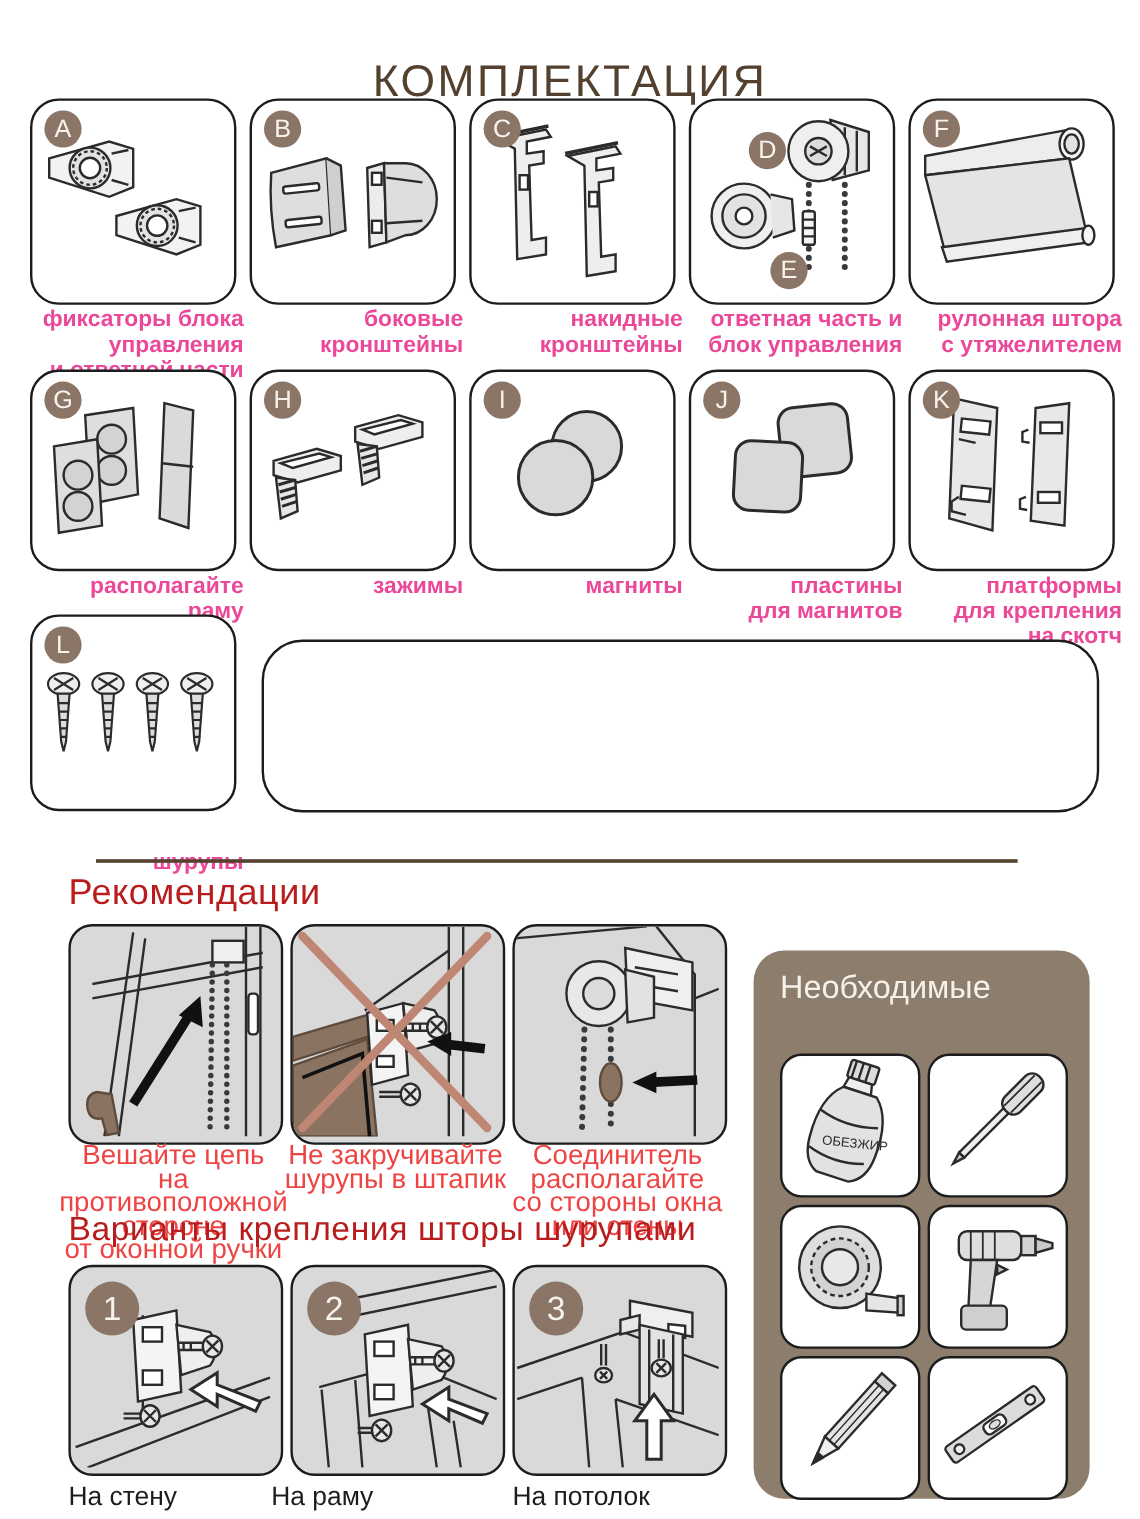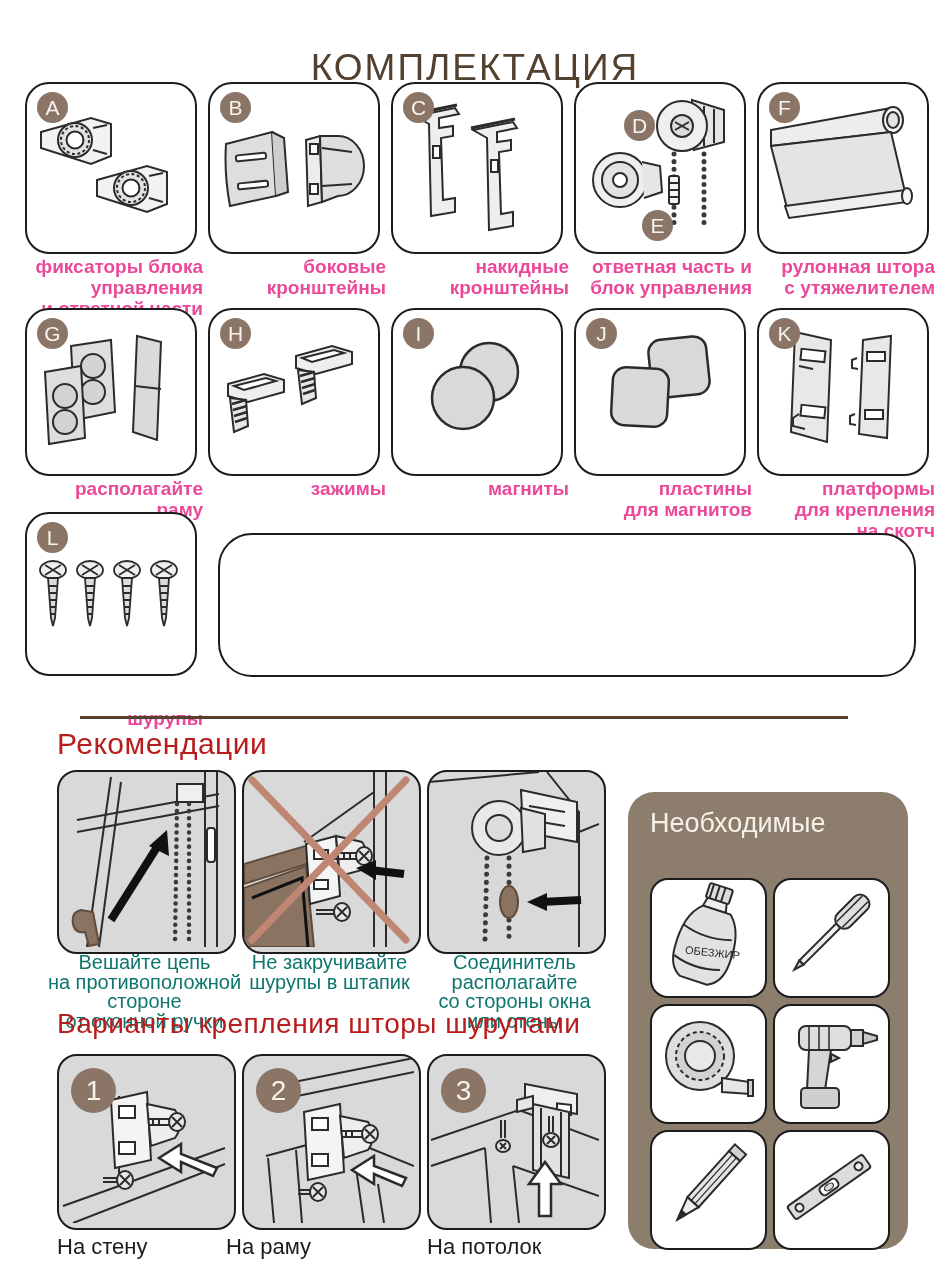--- a/index.html
+++ b/index.html
@@ -27,21 +27,21 @@
     position:absolute;border:2px solid #1c1c1c;border-radius:34px;background:#ffffff;
   }
   .divider{position:absolute;background:#55412e;}
   .sec-heading{
     position:absolute;color:#b91c1c;font-size:30px;font-weight:400;letter-spacing:0.5px;
   }
   .rcard{
     position:absolute;background:#d9d9d9;border:2.5px solid #1c1c1c;border-radius:20px;overflow:hidden;
   }
   .rcap{
-    position:absolute;text-align:center;font-size:20px;color:#0f766e;line-height:19.5px;font-weight:400;
+    position:absolute;text-align:center;font-size:23px;color:#ef4444;line-height:19.5px;font-weight:400;
   }
   .tools-panel{
     position:absolute;left:628px;top:772px;width:280px;height:457px;
     background:#8c7d6d;border-radius:26px;margin-top:20px;
   }
   .tools-title{
     position:absolute;left:22px;top:16px;color:#f6f2ea;font-size:27px;line-height:31px;font-weight:400;
   }
   .tool-tile{
     position:absolute;width:113px;height:116px;background:#ffffff;

